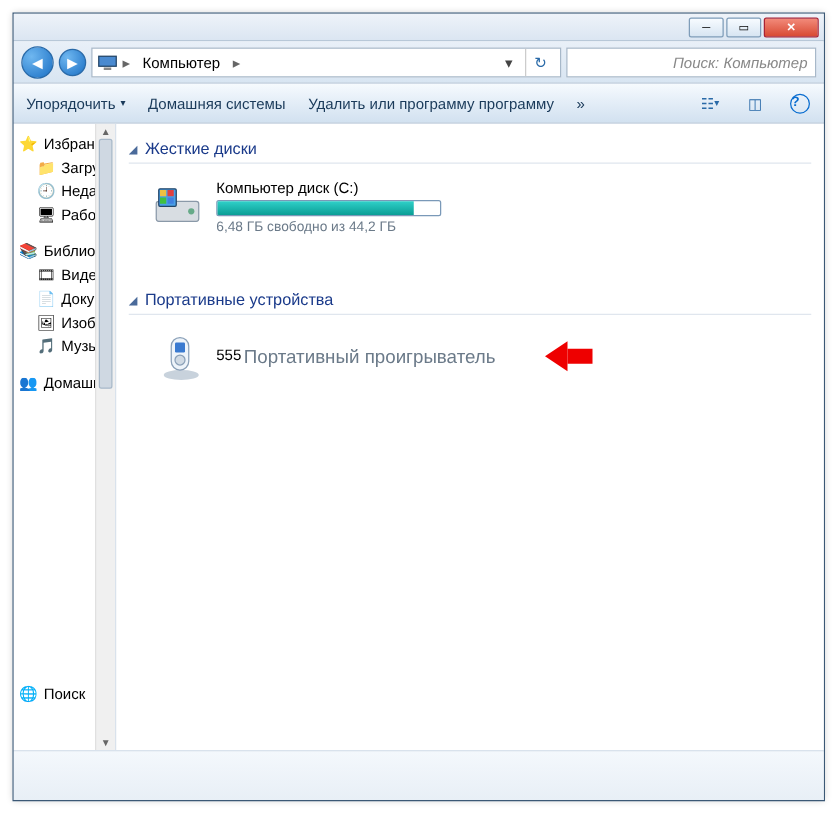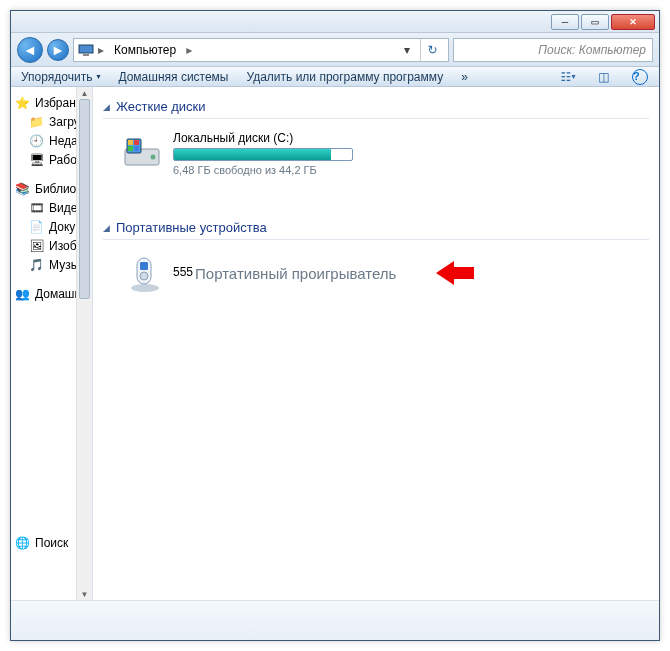--- a/index.html
+++ b/index.html
@@ -67,21 +67,21 @@
   .addrbox .sep { color:#666; }
   .addr-dd { width: 18px; height: 22px; display:flex;align-items:center;justify-content:center;color:#444;}
   .refresh { width:24px;height:22px;border-left:1px solid #ccc;display:flex;align-items:center;justify-content:center;color:#2a6aa8;}
   .searchbox {
     width: 200px; height: 24px;
     background: #fff; border:1px solid #a7b8c9;
     padding: 0 6px; color:#888; font-style:italic;
     display:flex;align-items:center;justify-content:flex-end;
   }
   .toolbar {
-    height: 20px;
+    height: 32px;
     background: linear-gradient(#f6fafe,#e3edf7,#d2e1f0);
     border-bottom: 1px solid #b8c8d8;
     display:flex; align-items:center;
     padding: 0 8px;
     gap: 14px;
     color:#1a3a5a;
   }
   .toolbar .tbtn { padding:4px 2px; display:flex;align-items:center;gap:2px;}
   .toolbar .dd::after { content:"▾"; font-size:8px; margin-left:2px;}
   .toolbar .spacer { flex:1; }
@@ -272,21 +272,21 @@
             <rect x="4" y="18" width="34" height="16" rx="2" fill="#d8dde2" stroke="#8a99a8"></rect>
             <rect x="6" y="8" width="14" height="14" rx="1" fill="#4aa0e8" stroke="#246"></rect>
             <rect x="7" y="9" width="5" height="5" fill="#f0c040"></rect>
             <rect x="13" y="9" width="5" height="5" fill="#e04040"></rect>
             <rect x="7" y="15" width="5" height="5" fill="#40c040"></rect>
             <rect x="13" y="15" width="5" height="5" fill="#4080e0"></rect>
             <circle cx="32" cy="26" r="2.5" fill="#6a8"></circle>
           </svg>
         </div>
         <div class="drive-info">
-          <div class="drive-name">Локальный диски (C:)</div>
+          <div class="drive-name">Компьютер диск (C:)</div>
           <div class="capbar">
             <div class="fill" id="capfill" style="width: 88%;"></div>
           </div>
           <div class="capstat">6,48 ГБ свободно из 44,2 ГБ</div>
         </div>
       </div>
 
       <div class="group-header second">
         <span class="tri">◢</span>
         <span>Портативные устройства</span>

